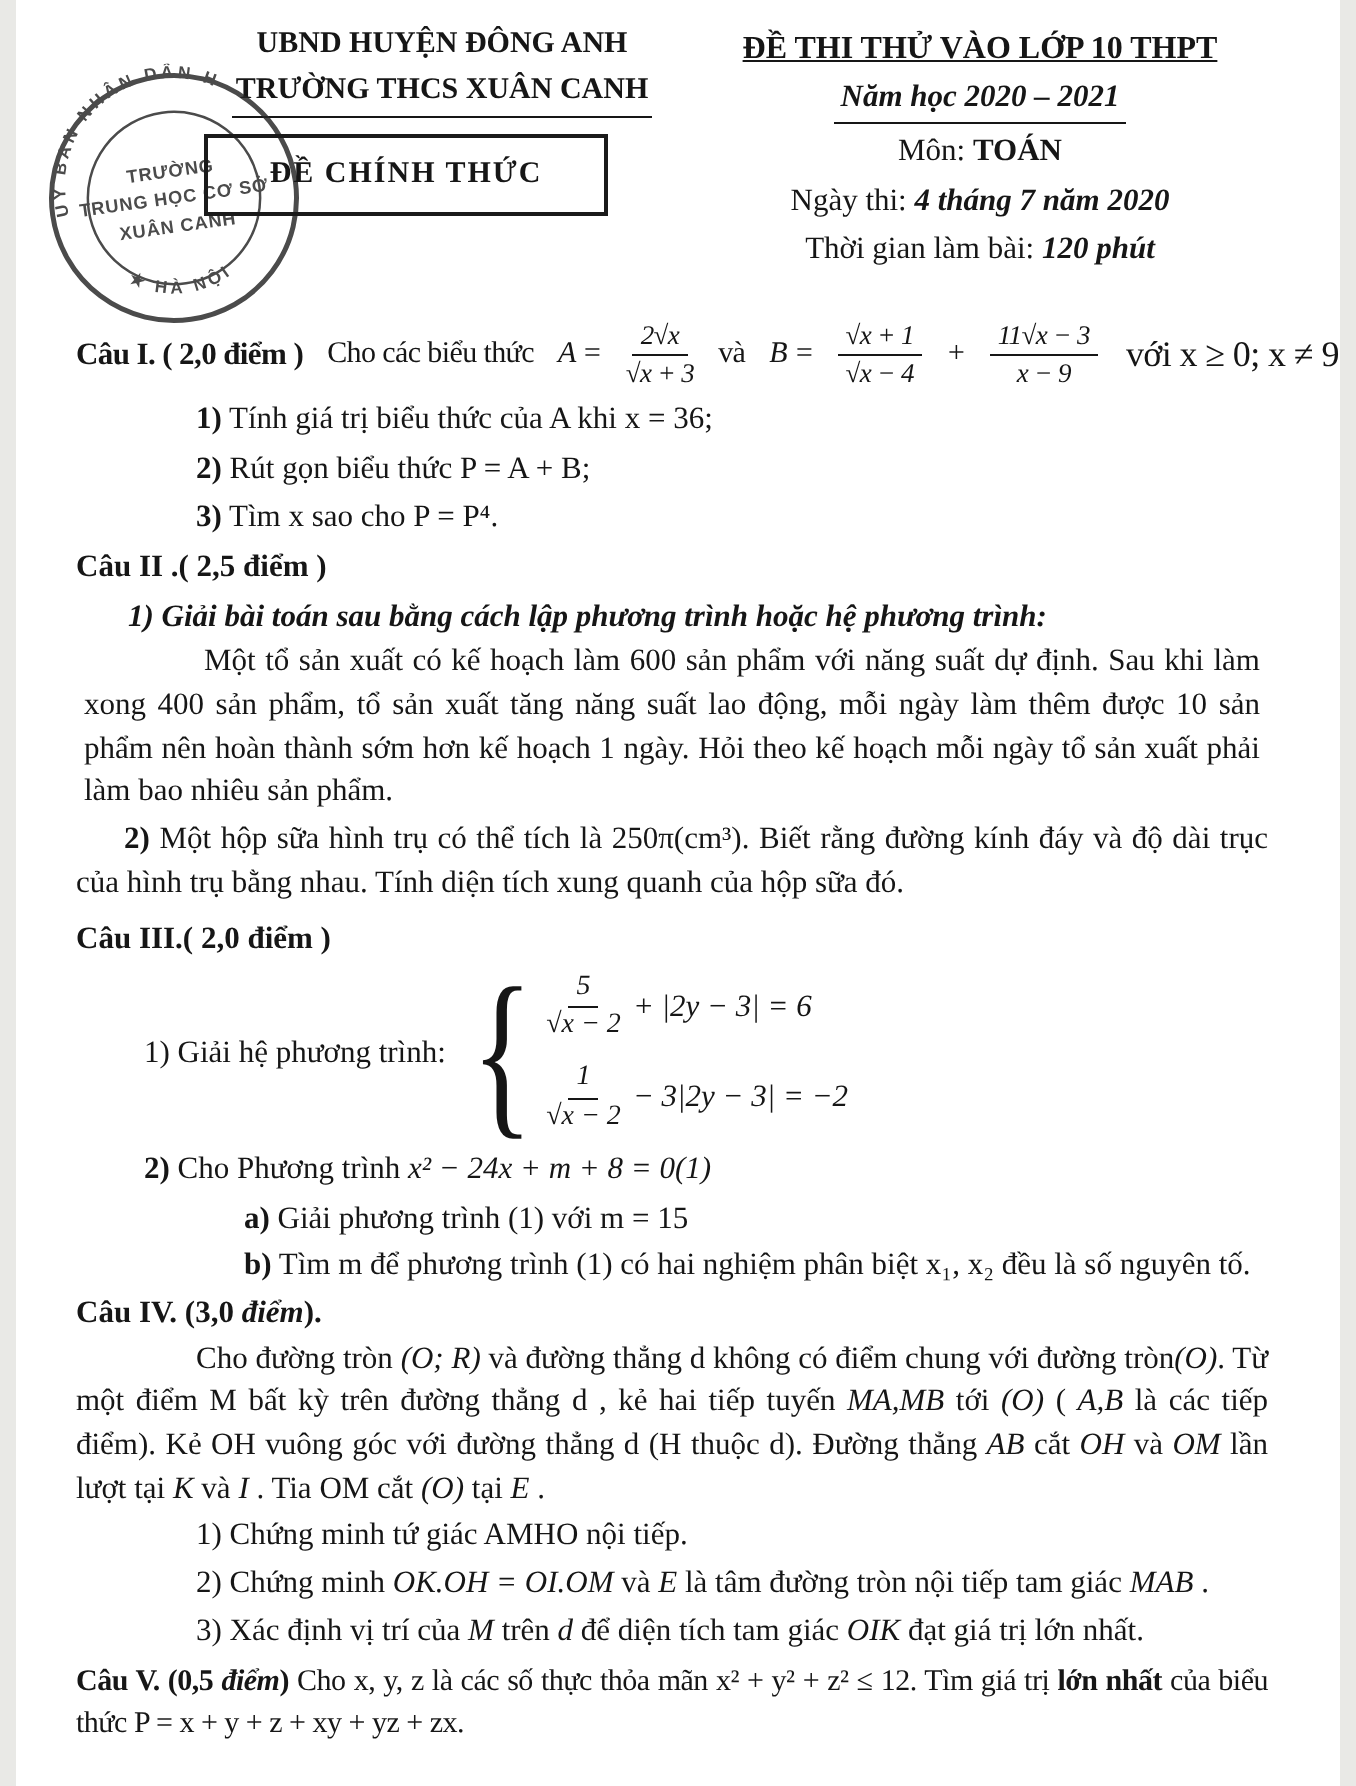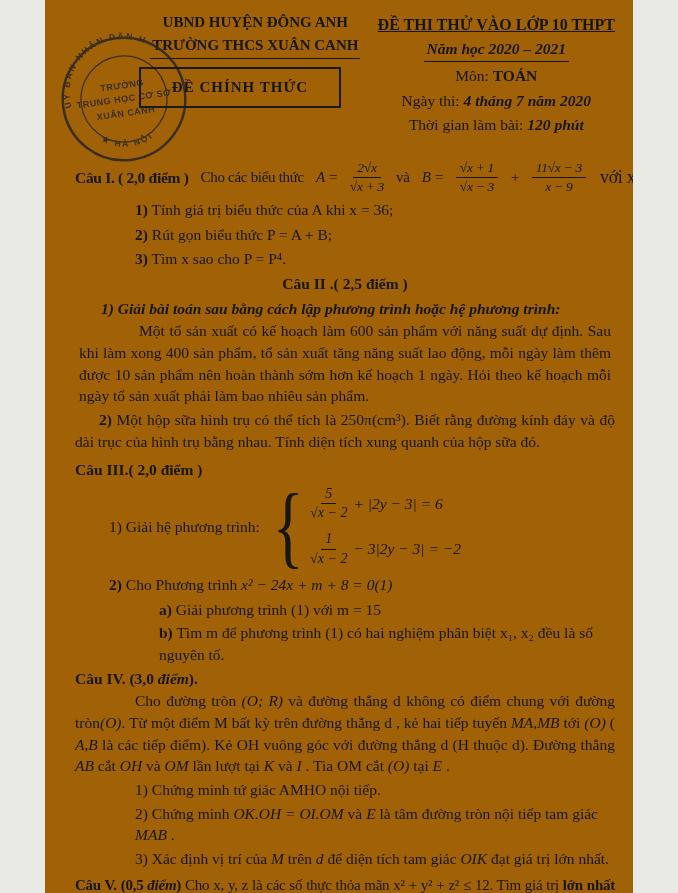--- a/index.html
+++ b/index.html
@@ -1,20 +1,20 @@
 <!DOCTYPE html>
 <html><head>
 <meta charset="utf-8">
 <style>
   html,body{margin:0;padding:0;background:#e9e9e6;}
   .page{
-    width:588px;height:893px;box-sizing:border-box;position:relative;
-    background:#a16207;color:#161616;margin:0 auto;overflow:hidden;
+    width:662px;height:893px;box-sizing:border-box;position:relative;
+    background:#ffffff;color:#161616;margin:0 auto;overflow:hidden;
     font-family:"Liberation Serif",serif;font-size:15.5px;line-height:1.4;
-    padding:12px 18px 8px 30px;
+    padding:12px 36px 8px 30px;
   }
   
   .header{display:flex;}
   .header-left{width:308px;position:relative;height:146px;}
   .hl1{font-weight:bold;font-size:15px;text-align:center;padding-left:58px;white-space:nowrap;}
   .hl2wrap{text-align:center;padding-left:58px;margin-top:1px;}
   .hl2{font-weight:bold;font-size:15px;display:inline-block;border-bottom:1.6px solid #161616;padding:0 2px 2px;white-space:nowrap;}
   .stamp{position:absolute;left:-18px;top:20px;width:134px;height:134px;transform:rotate(-8deg);opacity:.82;}
   .stamp text{fill:#242424;font-family:"Liberation Sans",sans-serif;}
   .stamp .ring{font-size:9px;letter-spacing:2px;font-weight:bold;}
@@ -117,36 +117,36 @@
       <span>Cho các biểu thức</span>
       <span class="math">A =</span>
       <span class="frac">
         <span class="fnum">2√x</span>
         <span class="fden">√x + 3</span>
       </span>
       <span>và</span>
       <span class="math">B =</span>
       <span class="frac">
         <span class="fnum">√x + 1</span>
-        <span class="fden">√x − 3</span>
+        <span class="fden">√x − 4</span>
       </span>
       <span class="math">+</span>
       <span class="frac">
         <span class="fnum">11√x − 3</span>
         <span class="fden">x − 9</span>
       </span>
       <span class="cond">với x ≥ 0; x ≠ 9</span>
     </div>
     <p class="item"><b class="inum">1)</b> <span>Tính giá trị biểu thức của A khi x = 36;</span></p>
     <p class="item"><b class="inum">2)</b> <span>Rút gọn biểu thức P = A + B;</span></p>
     <p class="item"><b class="inum">3)</b> <span>Tìm x sao cho P = P⁴.</span></p>
   </div>
 
   <div>
-    <p class="h" style="margin-top:2px;text-align:center;">Câu II .( 2,5 điểm )</p>
+    <p class="h" style="margin-top:2px;">Câu II .( 2,5 điểm )</p>
     <p class="rs-bi" style="padding-left:26px;margin:0;">1)  Giải bài toán sau bằng cách lập phương trình hoặc hệ phương trình:</p>
     <p class="just ind" style="margin:1px 4px;">Một tổ sản xuất có kế hoạch làm 600 sản phẩm với năng suất dự định. Sau khi làm xong 400 sản phẩm, tổ sản xuất tăng năng suất lao động, mỗi ngày làm thêm được 10 sản phẩm nên hoàn thành sớm hơn kế hoạch 1 ngày. Hỏi theo kế hoạch mỗi ngày tổ sản xuất phải làm bao nhiêu sản phẩm.</p>
     <p class="just" style="margin:2px 0;"><span style="display:inline-block;width:24px;"></span><b class="inum">2)</b> <span>Một hộp sữa hình trụ có thể tích là 250π(cm³). Biết rằng đường kính đáy và độ dài trục của hình trụ bằng nhau. Tính diện tích xung quanh của hộp sữa đó.</span></p>
   </div>
 
   <div>
     <p class="h" style="margin-top:7px;margin-bottom:0;">Câu III.( 2,0 điểm )</p>
     <div class="sys">
       <span class="sys-label">1) Giải hệ phương trình:</span>
       <span class="brace">{</span>

